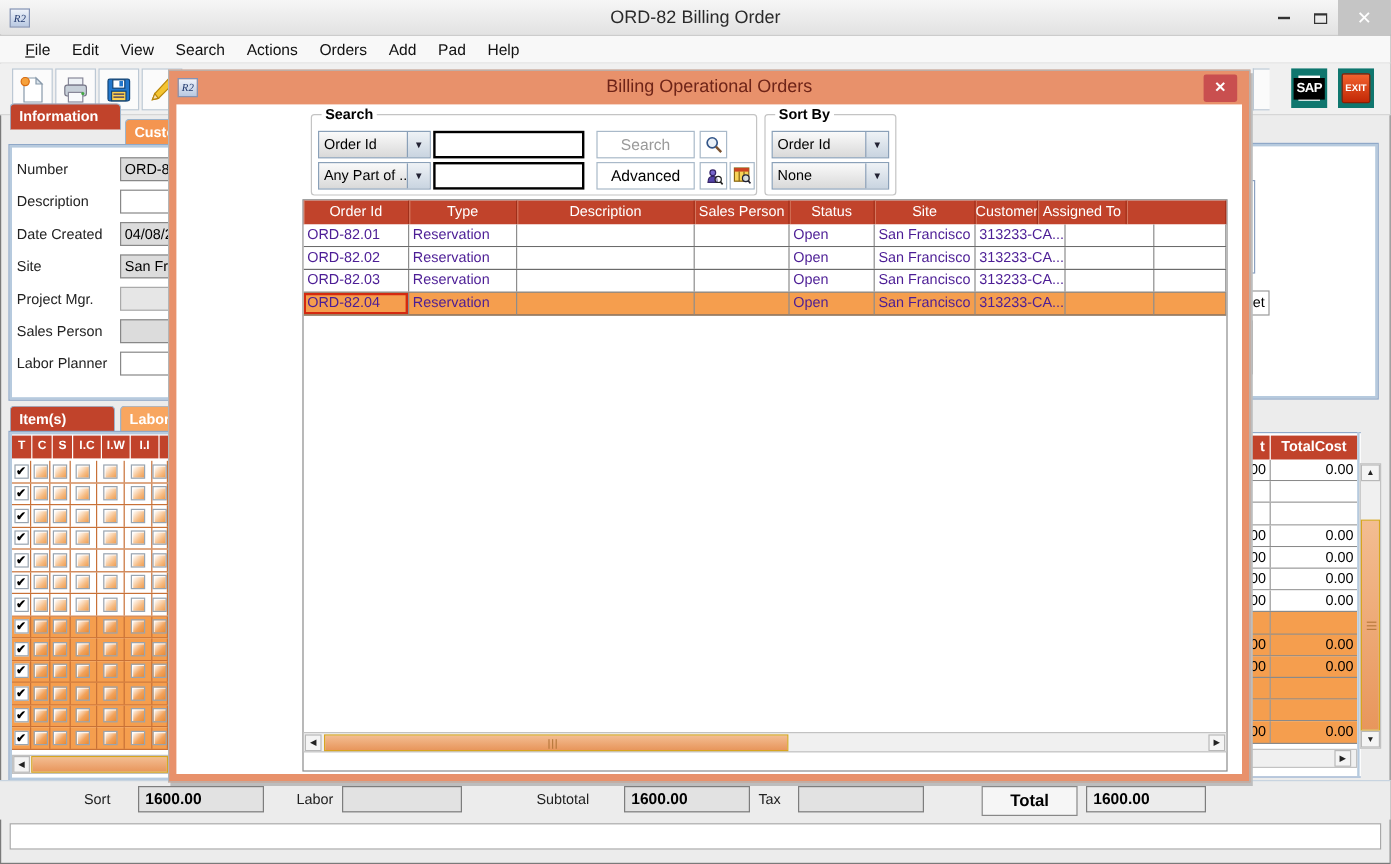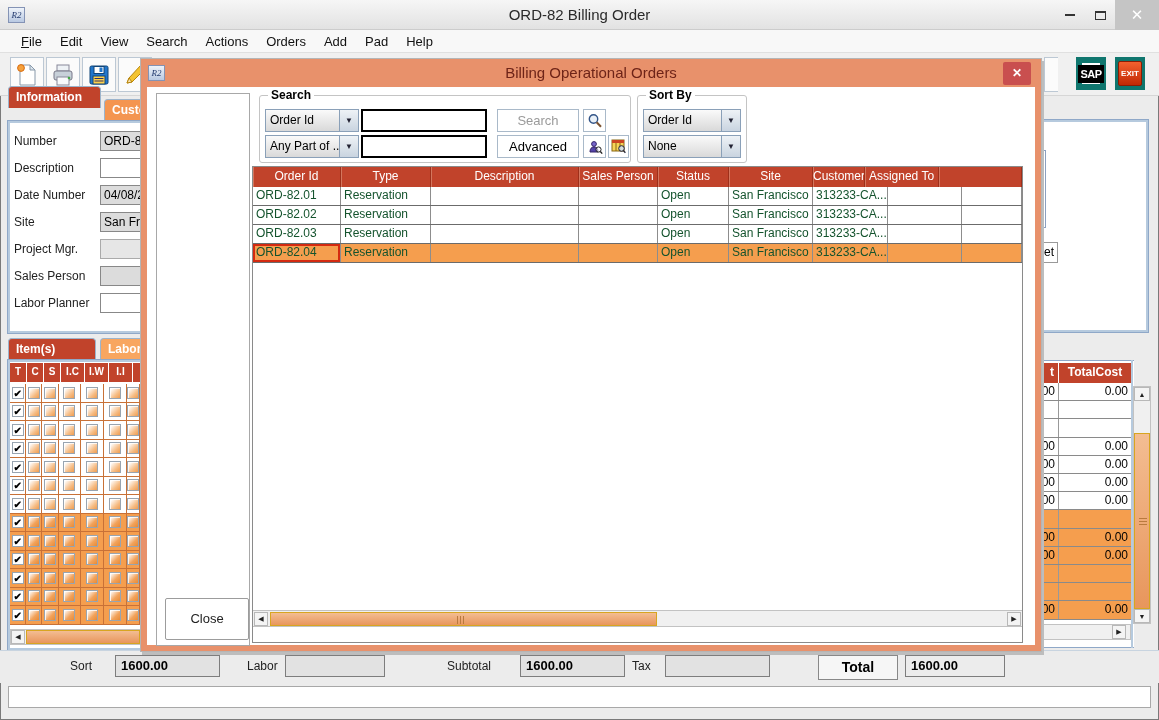--- a/index.html
+++ b/index.html
@@ -95,21 +95,21 @@
   .dbtn{position:absolute;height:23px;background:#fff;border:1px solid #a9b9c9;font-size:13px;text-align:center;line-height:21px;color:#000}
   .dbtn.disabled{color:#9a9a9a}
   .iconbtn{position:absolute;height:23px;background:#fff;border:1px solid #a9b9c9;display:flex;align-items:center;justify-content:center}
 
   .dlg-table{position:absolute;left:105px;top:79px;width:771px;height:477px;border:1px solid #8a8a8a;background:#fff;overflow:hidden}
   .dt-hdr{position:absolute;left:0;top:0;width:100%;height:20px;display:flex;background:#c1432b}
   .dt-hcell{height:20px;background:#c1432b;color:#fff;font-size:12px;text-align:center;line-height:19px;
     border-right:1px solid #9e2f1a;box-shadow:inset 1px 0 0 #d4765e;overflow:hidden;white-space:nowrap}
   .dt-row{position:absolute;display:flex;width:100%;height:19px;border-bottom:1px solid #6b6b6b;background:#fff}
   .dt-row.sel{background:#f59e4e}
-  .dt-cell{height:100%;font-size:12px;color:#14532d;padding:1px 0 0 3px;border-right:1px solid #8d8d8d;overflow:hidden;white-space:nowrap}
+  .dt-cell{height:100%;font-size:12px;color:#4c1d95;padding:1px 0 0 3px;border-right:1px solid #8d8d8d;overflow:hidden;white-space:nowrap}
   .dt-row.sel .dt-cell:first-child{box-shadow:inset 0 0 0 2px #d42a10}
 
   
   .ic{display:block}
 </style>
 </head>
 <body>
 
 <div class="screen">
 
@@ -183,21 +183,21 @@
   </div>
 
   <div class="tab on" style="left:8px;top:86px;width:93px">Information</div>
   <div class="tab off2" style="left:104px;top:99px;width:40px">Customer</div>
   <div class="panel" style="left:8px;top:121px;width:134px;height:212px"></div>
   <div class="abs" style="left:8px;top:121px;width:134px;height:212px;overflow:hidden">
       <div class="fld-label" style="top:13px">Number</div>
       <div class="fld-box ro" style="top:10px">ORD-8</div>
       <div class="fld-label" style="top:40px">Description</div>
       <div class="fld-box" style="top:37px"></div>
-      <div class="fld-label" style="top:67px">Date Number</div>
+      <div class="fld-label" style="top:67px">Date Created</div>
       <div class="fld-box ro" style="top:64px">04/08/2</div>
       <div class="fld-label" style="top:94px">Site</div>
       <div class="fld-box ro" style="top:91px">San Fr</div>
       <div class="fld-label" style="top:121px">Project Mgr.</div>
       <div class="fld-box dis" style="top:118px"></div>
       <div class="fld-label" style="top:148px">Sales Person</div>
       <div class="fld-box ro" style="top:145px"></div>
       <div class="fld-label" style="top:175px">Labor Planner</div>
       <div class="fld-box" style="top:172px"></div>
     </div>
@@ -618,23 +618,20 @@
   <div class="statusbar" style="left:8px;top:686px;width:1143px;height:22px"></div>
 
   <div class="dialog">
     <div class="dlg-title">
       <div class="appicon" style="left:7px;top:6px">R2</div>
       <div class="dlg-title-text">Billing Operational Orders</div>
       <div class="dlg-close">✕</div>
     </div>
     <div class="dlg-body">
 
-      <div class="dlg-leftpanel">
-        <div class="dlg-closebtn">Close</div>
-      </div>
 
       <div class="groupbox" style="left:112px;top:8px;width:372px;height:68px">
         <div class="gb-label">Search</div>
       </div>
       <div class="combo" style="left:118px;top:22px;width:94px">
         <span>Order Id</span>
         <span class="combo-arrow">▼</span>
       </div>
       <div class="sinput" style="left:214px;top:22px;width:126px"></div>
       <div class="dbtn disabled" style="left:350px;top:22px;width:82px">Search</div>

